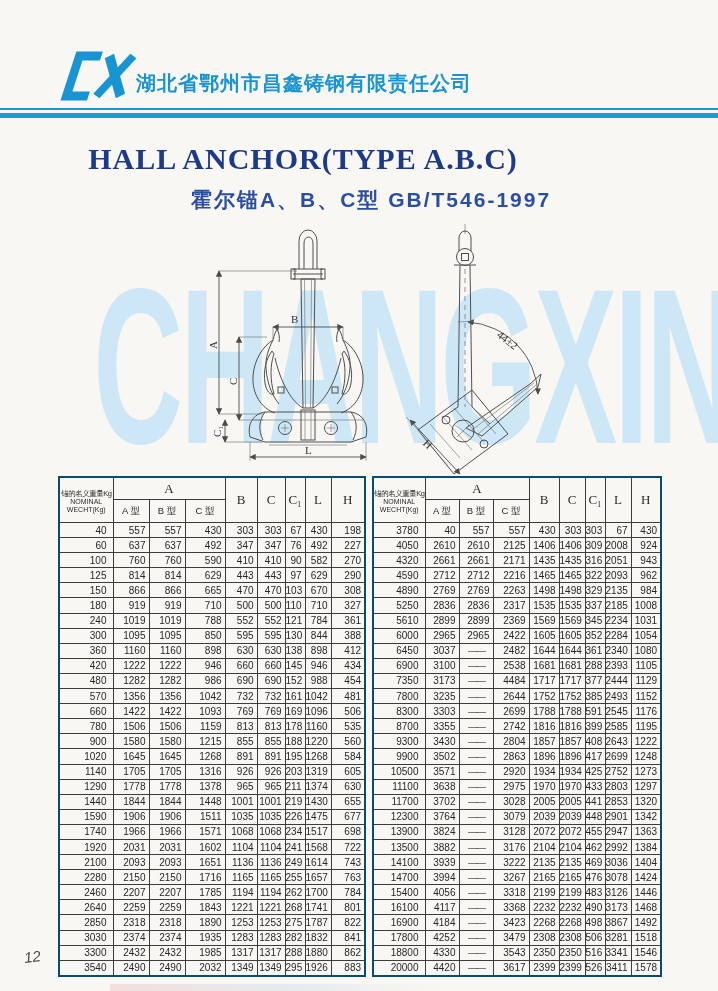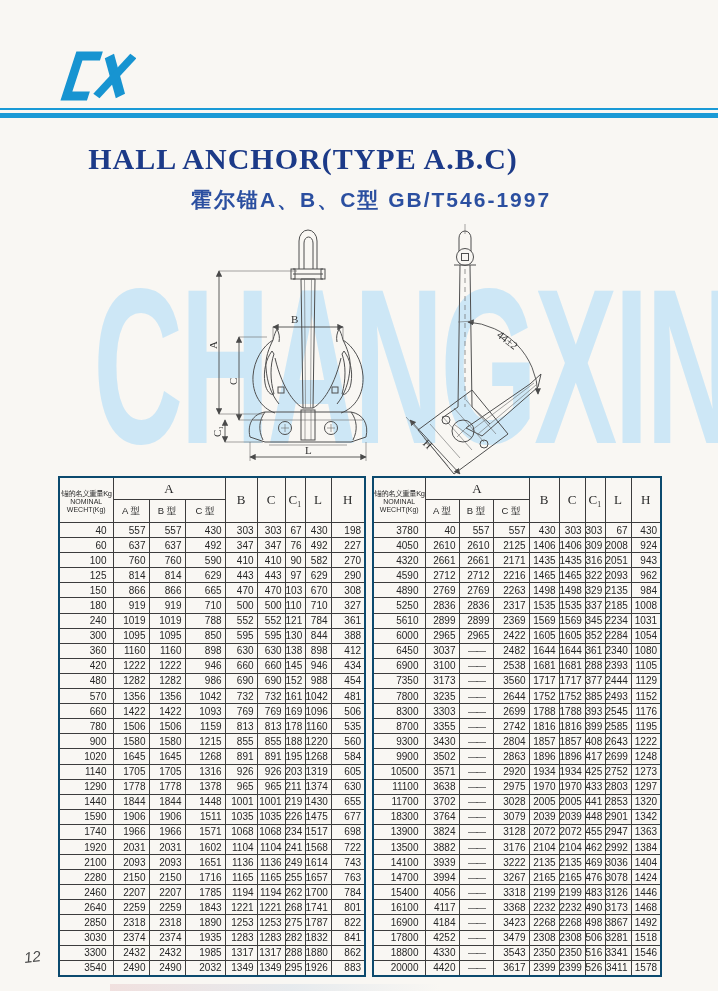--- a/index.html
+++ b/index.html
@@ -80,20 +80,21 @@
 
 <div id="page">
 
   <svg id="logo" viewBox="0 0 82 58">
     <g transform="translate(18,0) skewX(-18)" stroke="#1794d1" stroke-width="9" fill="none">
       <path d="M32,8 L10,8 L10,48 L32,48"></path>
       <path d="M40,8 L64,48"></path>
       <path d="M64,8 L40,48"></path>
     </g>
   </svg>
+  <div id="company">湖北省鄂州市昌鑫铸钢有限责任公司</div>
   <div id="rule-thin" class="rule"></div>
   <div id="rule-thick" class="rule"></div>
 
   <div id="title-en">HALL ANCHOR(TYPE A.B.C)</div>
   <div id="title-zh">霍尔锚A、B、C型 GB/T546-1997</div>
 
   <div id="watermark">CHANGXIN</div>
 
   <svg id="front-view" class="draw" viewBox="0 0 205 250">
     <defs>
@@ -718,21 +719,21 @@
           <td>1681</td>
           <td>1681</td>
           <td>288</td>
           <td>2393</td>
           <td>1105</td>
         </tr>
         <tr>
           <td class="wcol">7350</td>
           <td>3173</td>
           <td class="dash">——</td>
-          <td>3560</td>
+          <td>4484</td>
           <td>1717</td>
           <td>1717</td>
           <td>377</td>
           <td>2444</td>
           <td>1129</td>
         </tr>
         <tr>
           <td class="wcol">7800</td>
           <td>3235</td>
           <td class="dash">——</td>
@@ -743,21 +744,21 @@
           <td>2493</td>
           <td>1152</td>
         </tr>
         <tr>
           <td class="wcol">8300</td>
           <td>3303</td>
           <td class="dash">——</td>
           <td>2699</td>
           <td>1788</td>
           <td>1788</td>
-          <td>393</td>
+          <td>591</td>
           <td>2545</td>
           <td>1176</td>
         </tr>
         <tr>
           <td class="wcol">8700</td>
           <td>3355</td>
           <td class="dash">——</td>
           <td>2742</td>
           <td>1816</td>
           <td>1816</td>
@@ -814,21 +815,21 @@
           <td>3702</td>
           <td class="dash">——</td>
           <td>3028</td>
           <td>2005</td>
           <td>2005</td>
           <td>441</td>
           <td>2853</td>
           <td>1320</td>
         </tr>
         <tr>
-          <td class="wcol">18300</td>
+          <td class="wcol">12300</td>
           <td>3764</td>
           <td class="dash">——</td>
           <td>3079</td>
           <td>2039</td>
           <td>2039</td>
           <td>448</td>
           <td>2901</td>
           <td>1342</td>
         </tr>
         <tr>

